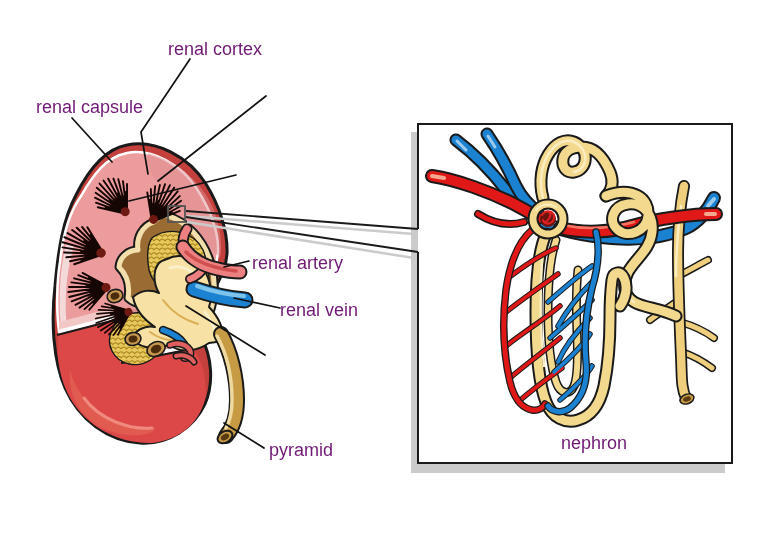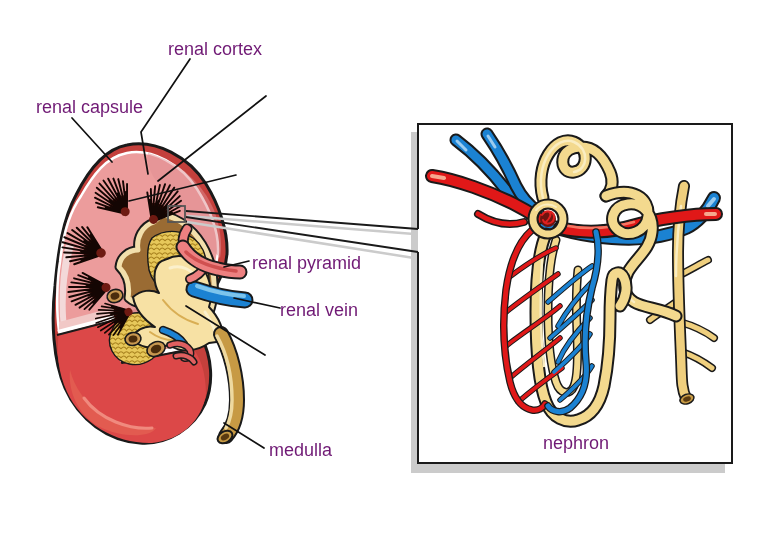--- a/index.html
+++ b/index.html
@@ -1,20 +1,20 @@
 <!DOCTYPE html>
 <html><head>
 <meta charset="utf-8">
 <style>
   html,body{margin:0;padding:0;background:#ffffff;}
   #stage{position:relative;width:760px;height:560px;background:#ffffff;overflow:hidden;
          font-family:"Liberation Sans", sans-serif;}
   #art{position:absolute;left:0;top:0;}
   .lbl{position:absolute;font-size:18px;line-height:1.05;color:#701a75;white-space:nowrap;}
-  .lbl-center{transform:translateX(-50%);}
+  .lbl-center{transform:translateX(-50%);margin-left:18px;}
 </style>
 </head>
 <body>
 
 <div id="stage">
 <svg id="art" width="760" height="560" viewBox="0 0 760 560">
   <defs>
     <pattern id="scales" patternUnits="userSpaceOnUse" width="11" height="9">
       <rect width="11" height="9" fill="#e7c85a"></rect>
       <path d="M0,7 Q2.75,3 5.5,7 Q8.25,3 11,7" stroke="#a8821e" stroke-width="1.1" fill="none"></path>
@@ -247,17 +247,17 @@
     <path d="M 236,175 L 129,201"></path>
     <path d="M 249,261 L 224,267"></path>
     <path d="M 280,308 L 234,298"></path>
     <path d="M 265,355 L 186,306"></path>
     <path d="M 264,448 L 224,423"></path>
   </g>
 </svg>
 
 <div class="lbl" style="left:168px;top:40px">renal cortex</div>
 <div class="lbl" style="left:36px;top:98px">renal capsule</div>
-<div class="lbl" style="left:252px;top:254px">renal pyramid</div>
+<div class="lbl" style="left:252px;top:254px">renal artery</div>
 <div class="lbl" style="left:280px;top:301px">renal vein</div>
-<div class="lbl" style="left:269px;top:441px">medulla</div>
+<div class="lbl" style="left:269px;top:441px">pyramid</div>
 <div class="lbl lbl-center" style="left:576px;top:434px">nephron</div>
 </div>
 
 </body></html>

